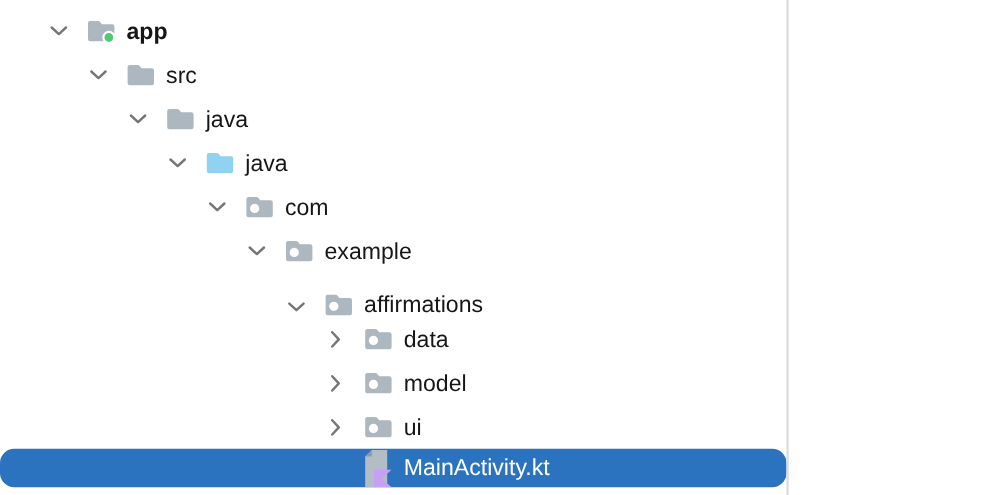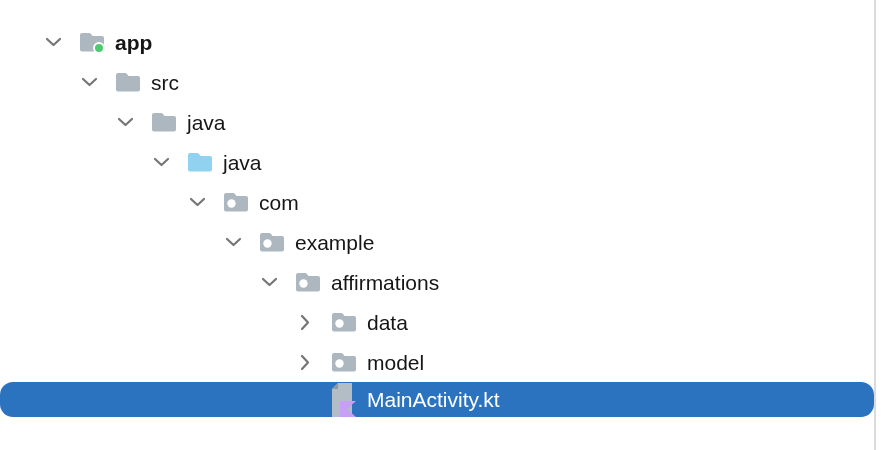--- a/index.html
+++ b/index.html
@@ -1,22 +1,22 @@
 <!DOCTYPE html>
 <html style="--selection-blue: #2B72BF; --folder-gray: #ACB7C0; --source-folder-blue: #90D2F0; --module-dot-green: #4ECB71; --package-dot-white: #FFFFFF; --chevron-gray: #757575; --kotlin-page-gray: #B3BDC5; --kotlin-fold-gray: #8E99A1; --kotlin-mark-purple: #C79FF5; --text-black: #161616; --selected-text-white: #FFFFFF; --panel-border: #DADADA;"><head>
 <meta charset="utf-8">
 <style>
   html,body{margin:0;padding:0;background:#ffffff;}
   .panel{
     position:relative;
-    width:876px;height:450px;
+    width:717px;height:450px;
     box-sizing:border-box;
     background:#ffffff;
     border-right:2px solid var(--panel-border,#dadada);
-    padding-top:22px;
+    padding-top:8px;
     overflow:hidden;
     font-family:"Liberation Sans",sans-serif;
   }
   .row{
     height:40px;
     display:flex;
     align-items:center;
     font-size:21px;
     color:var(--text-black,#161616);
     white-space:nowrap;
@@ -27,21 +27,21 @@
     background:var(--selection-blue,#2b72bf);
     color:var(--selected-text-white,#ffffff);
     border-radius:13px;
   }
   .lvl-0{padding-left:41px;}
   .lvl-1{padding-left:77px;}
   .lvl-2{padding-left:113px;}
   .lvl-3{padding-left:149px;text-align:right;}
   .lvl-4{padding-left:185px;}
   .lvl-5{padding-left:221px;}
-  .lvl-6{padding-left:257px;}
+  .lvl-6{padding-left:257px;align-items:flex-end;}
   .lvl-7{padding-left:293px;}
   .chev{
     flex:0 0 24px;width:24px;height:18px;
     margin-right:14px;
     display:flex;align-items:center;justify-content:center;
   }
   .chev svg{display:block;fill:none;stroke:var(--chevron-gray,#757575);stroke-width:2.2;stroke-linecap:round;stroke-linejoin:round;}
   .icon{
     flex:0 0 28px;width:28px;
     margin-right:8px;
@@ -187,20 +187,34 @@
     </span>
     <span class="icon">
       <svg width="26" height="22" viewBox="0 0 26 22">
         <path class="f-gray" d="M1 4 a2 2 0 0 1 2-2 h7.2 a2 2 0 0 1 1.6 .8 L13.6 5 H23 a2 2 0 0 1 2 2 v11.5 a2 2 0 0 1 -2 2 H3 a2 2 0 0 1 -2-2 Z"></path>
         <circle class="dot-white" cx="8.5" cy="12.5" r="4.2"></circle>
       </svg>
     </span>
     <span class="label">model</span>
   </div>
 
+  <div class="row lvl-7">
+    <span class="chev">
+      <svg width="10" height="17" viewBox="0 0 10 17">
+          <polyline points="2,2 8,8.5 2,15"></polyline>
+        </svg>
+    </span>
+    <span class="icon">
+      <svg width="26" height="22" viewBox="0 0 26 22">
+        <path class="f-gray" d="M1 4 a2 2 0 0 1 2-2 h7.2 a2 2 0 0 1 1.6 .8 L13.6 5 H23 a2 2 0 0 1 2 2 v11.5 a2 2 0 0 1 -2 2 H3 a2 2 0 0 1 -2-2 Z"></path>
+        <circle class="dot-white" cx="8.5" cy="12.5" r="4.2"></circle>
+      </svg>
+    </span>
+    <span class="label">ui</span>
+  </div>
 
   <div class="row lvl-7 selected">
     <span class="chev"></span>
     <span class="icon">
       <svg width="26" height="34" viewBox="0 0 26 34">
         <polygon class="kt-page" points="7,0 21,0 21,34 1,34 1,6"></polygon>
         <polygon class="kt-fold" points="7,0 7,6 1,6"></polygon>
         <polygon class="kt-mark" points="9,18 25,18 16,26 25,34 9,34"></polygon>
       </svg>
     </span>

